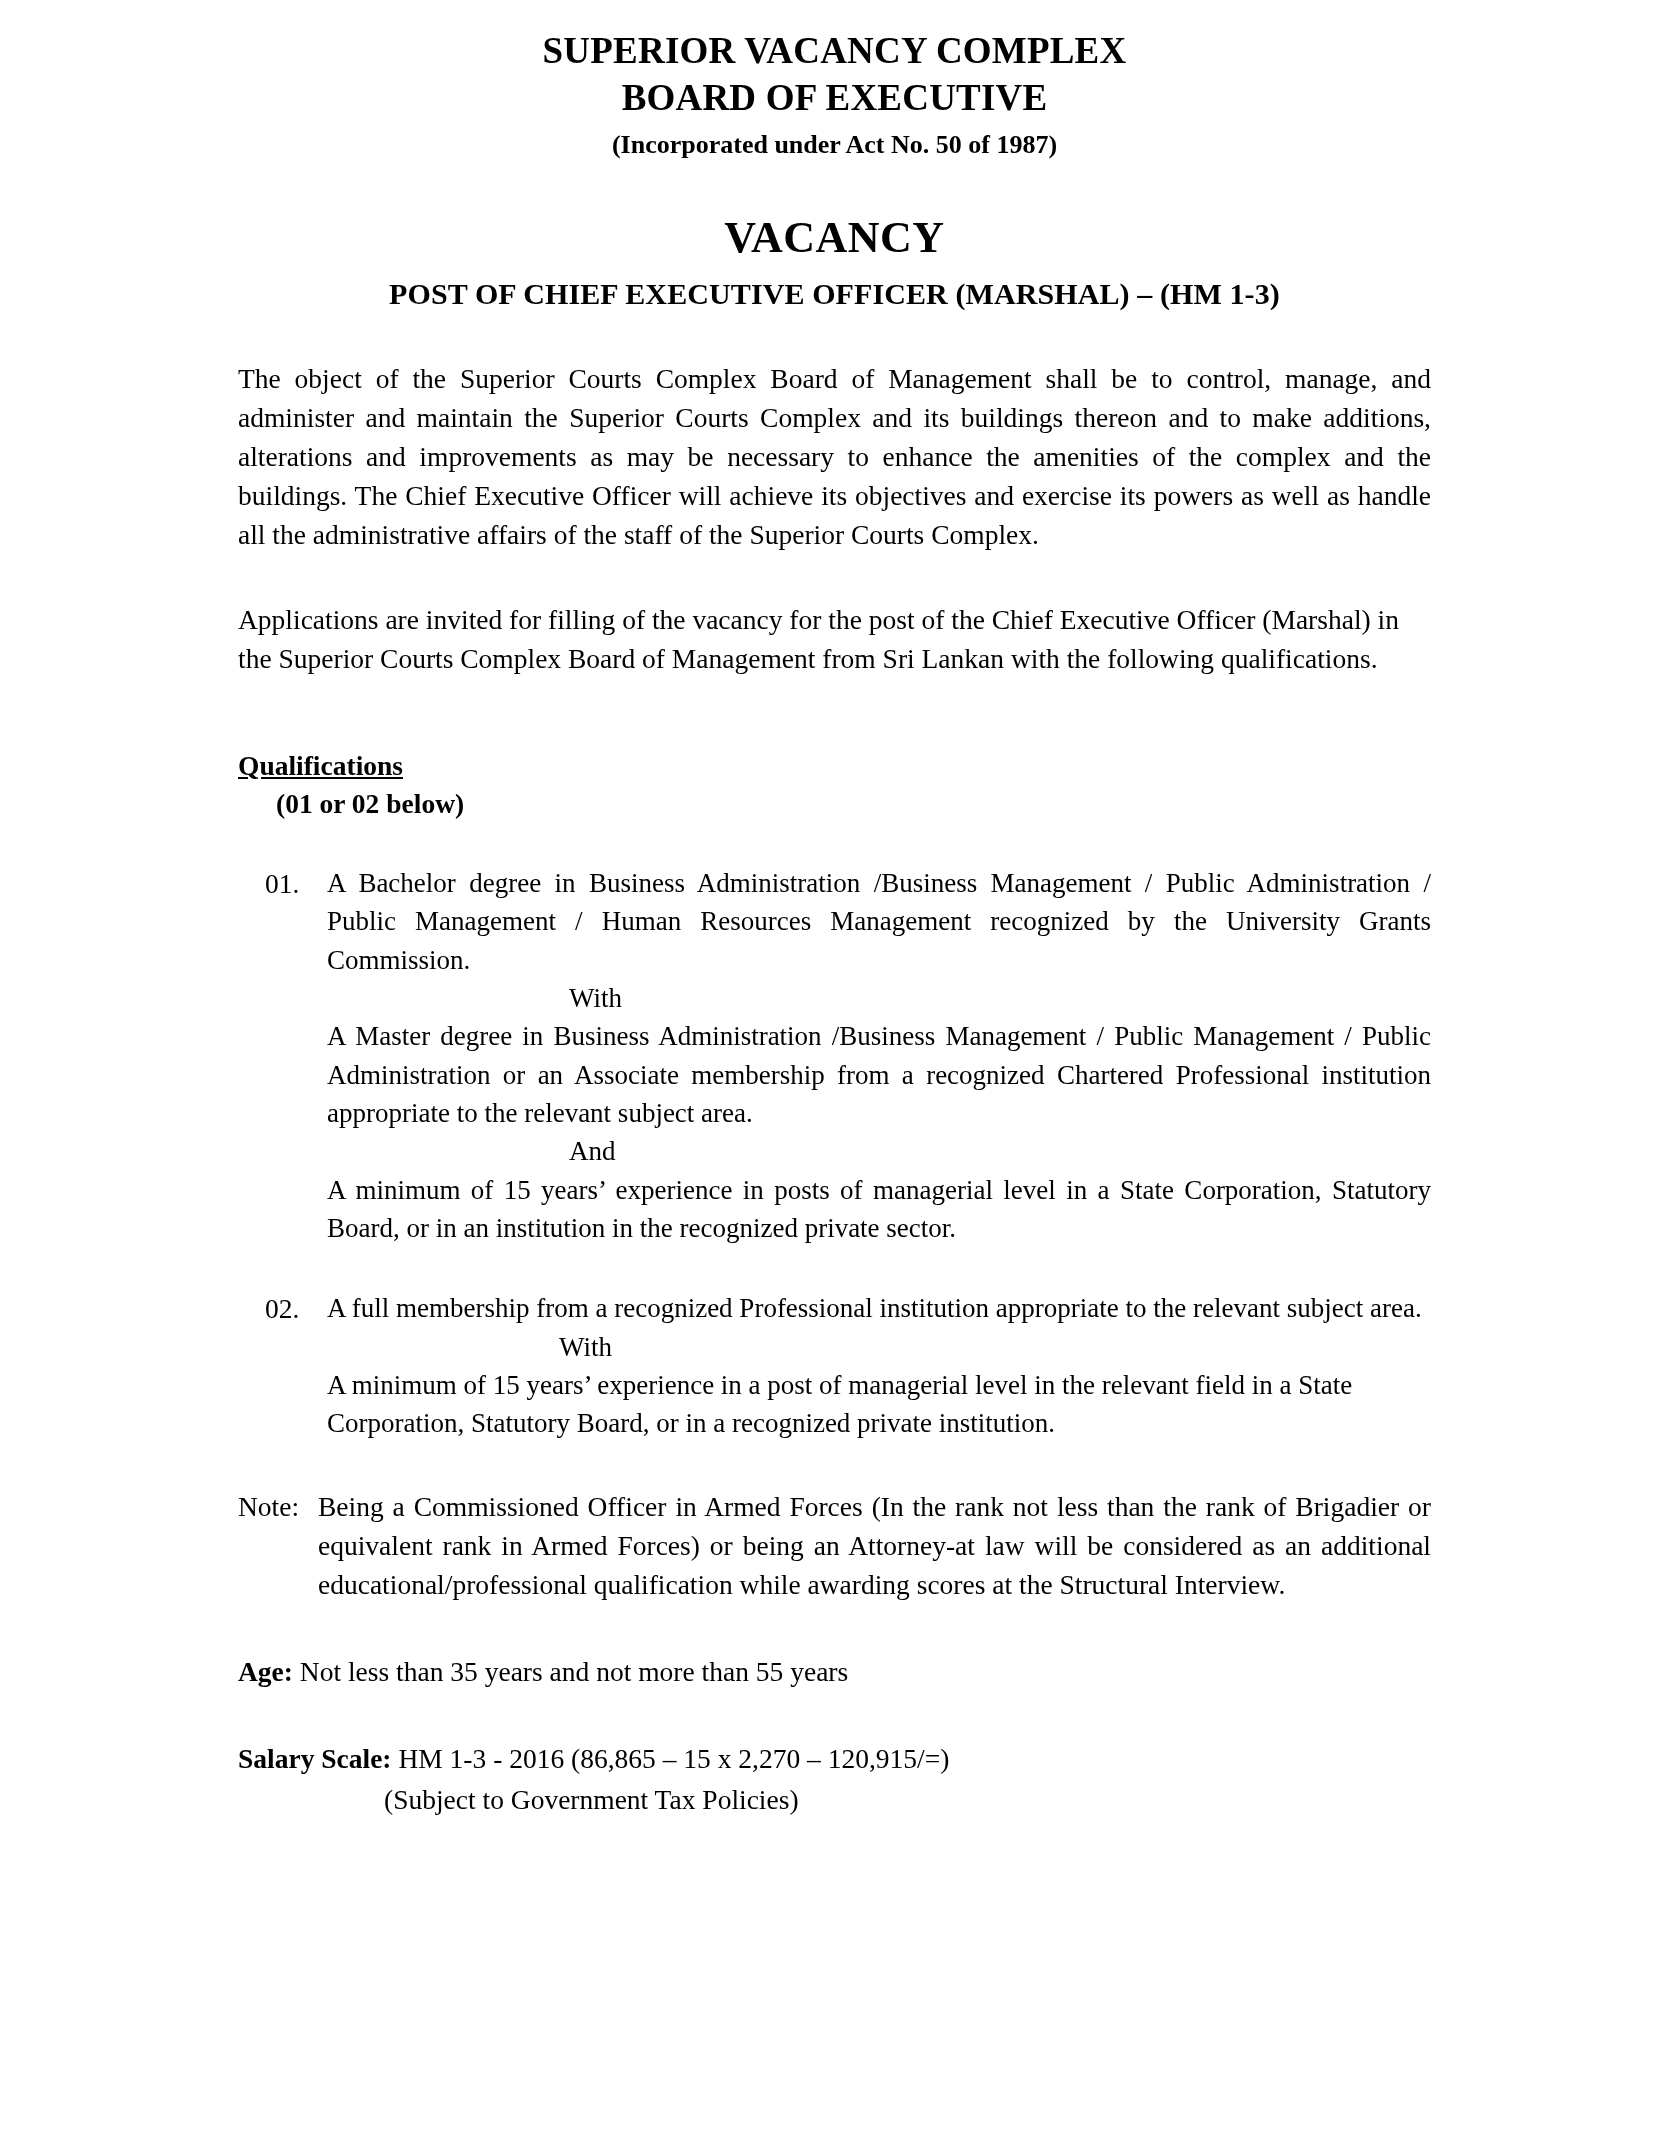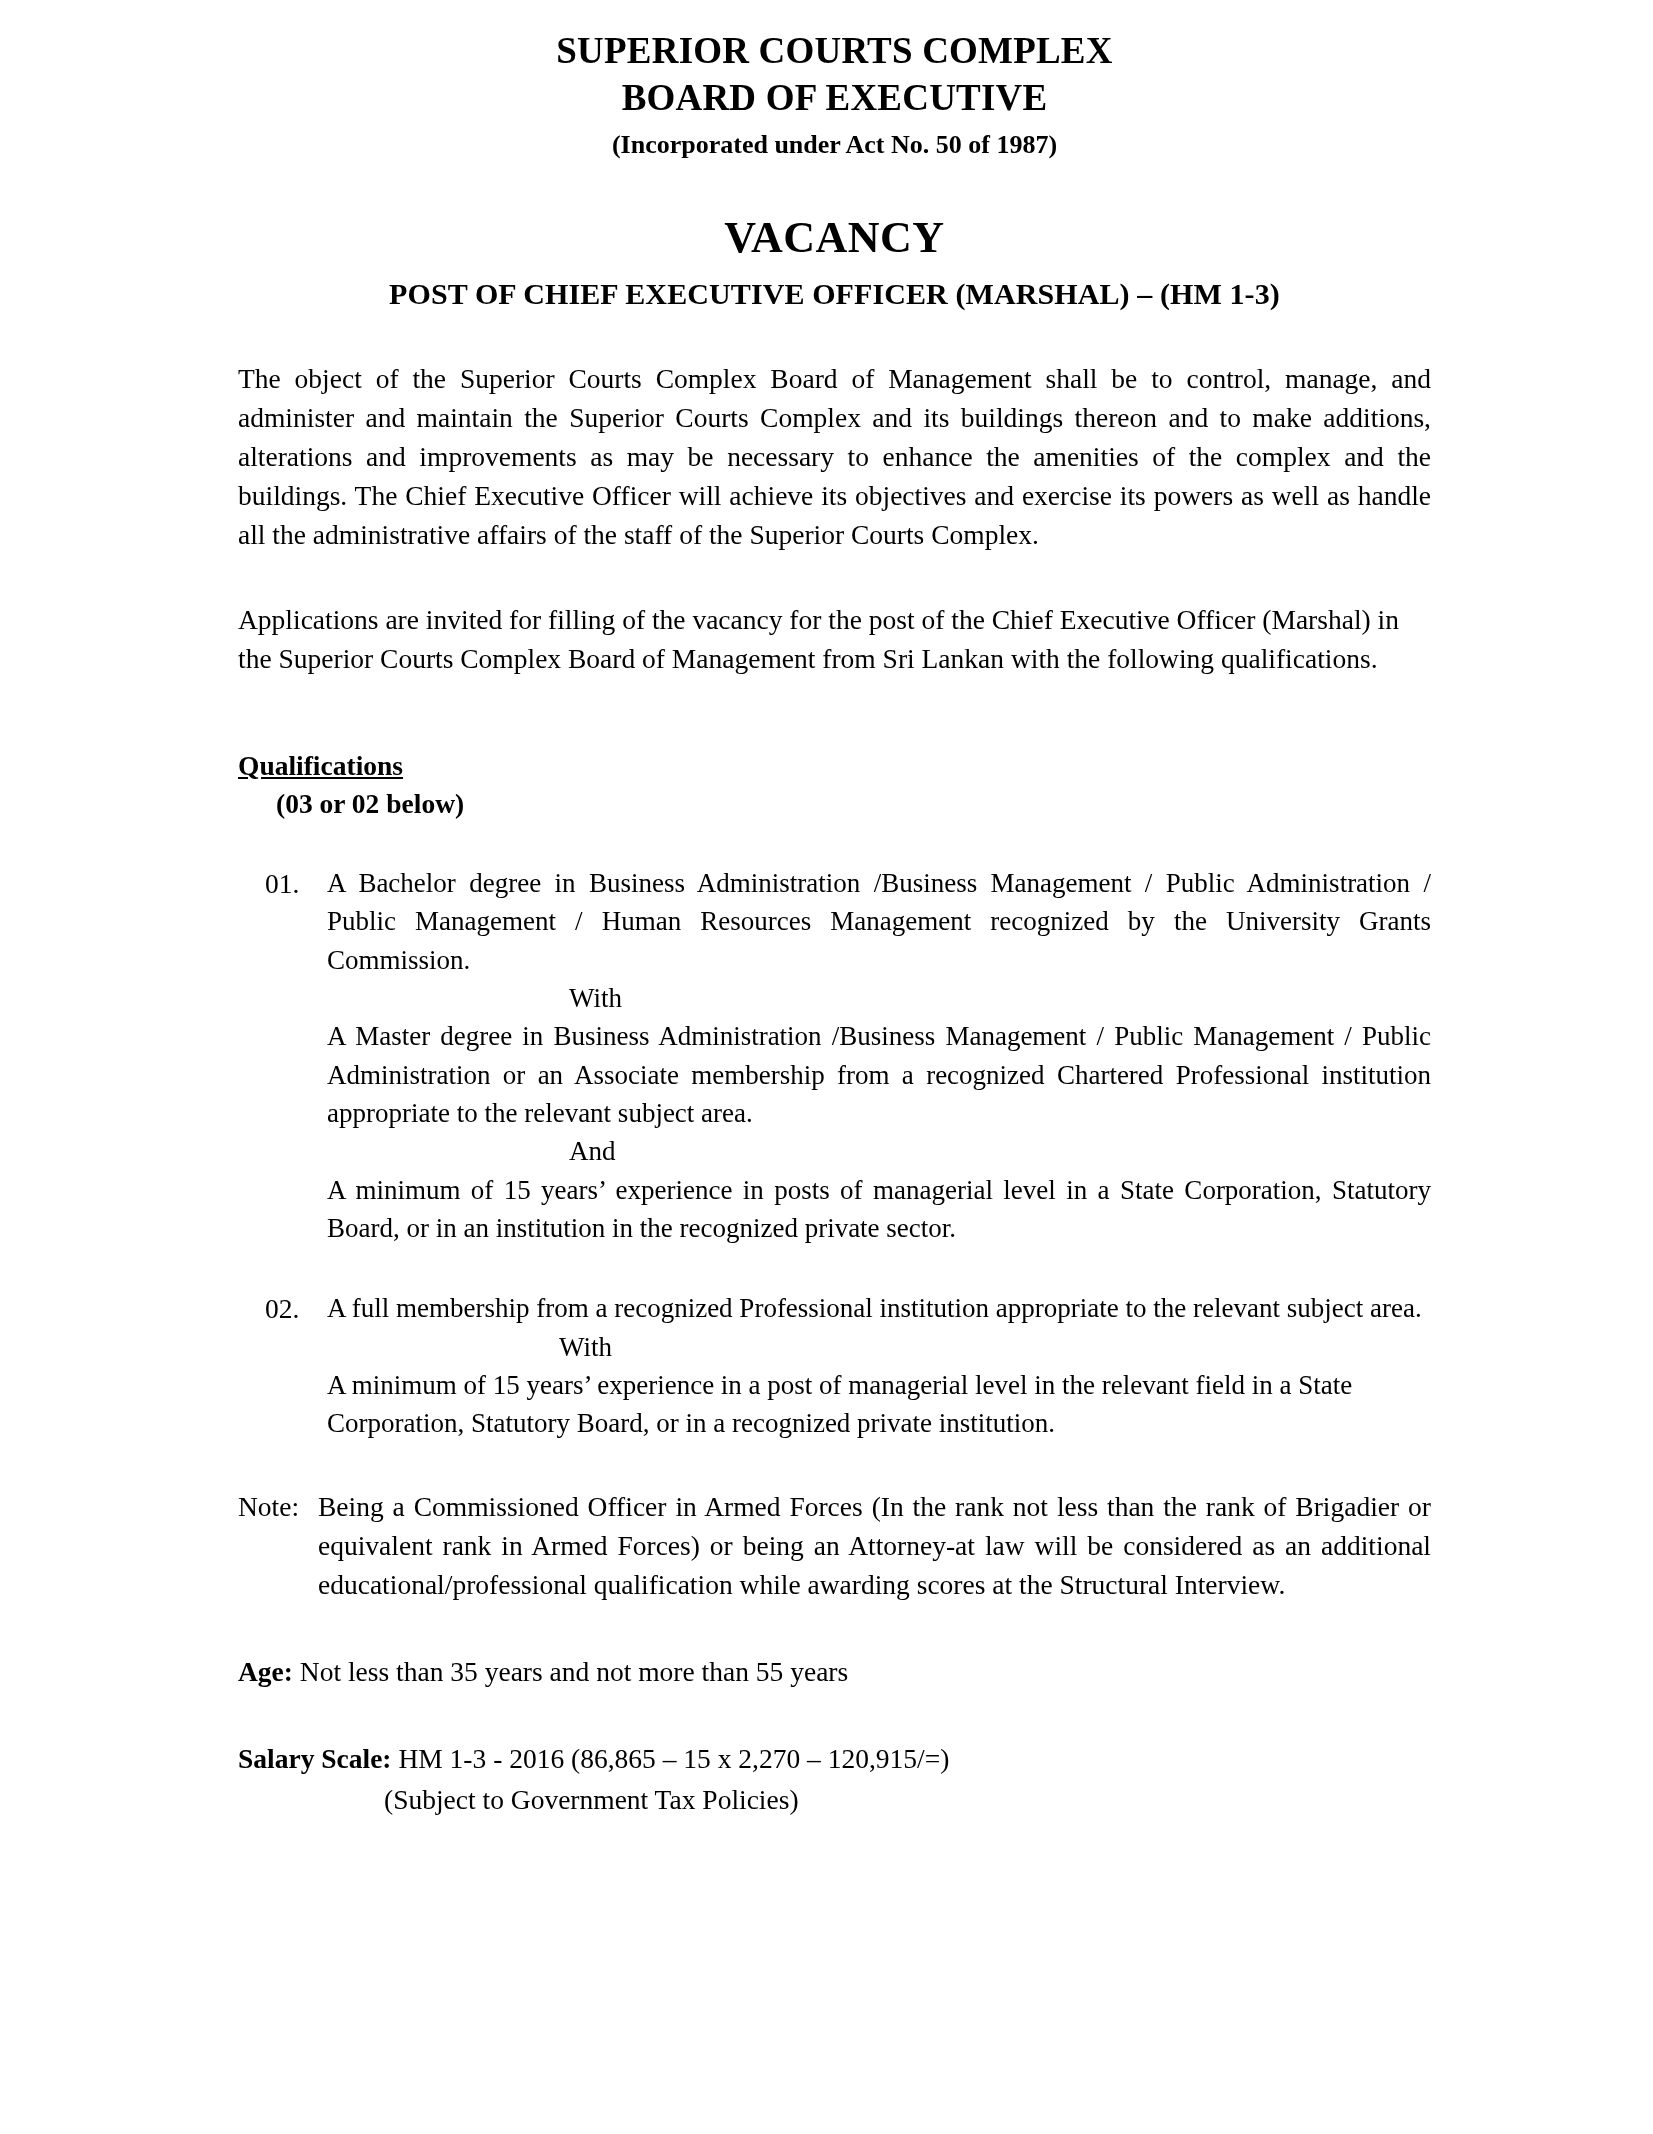--- a/index.html
+++ b/index.html
@@ -142,38 +142,38 @@
     margin-top: 2px;
     padding-left: 146px;
   }
 </style>
 </head>
 <body>
 
 <div class="page">
 
   <div class="org-title">
-    <div>SUPERIOR COURTS COMPLEX</div>
+    <div>SUPERIOR VACANCY COMPLEX</div>
     <div>BOARD OF EXECUTIVE</div>
   </div>
 
   <div class="org-subtitle">(Incorporated under Act No. 50 of 1987)</div>
 
   <div class="vacancy-title">VACANCY</div>
 
   <div class="post-title">POST OF CHIEF EXECUTIVE OFFICER (MARSHAL) – (HM 1-3)</div>
 
   <div class="para para-intro">The object of the Superior Courts Complex Board of Management shall be to control, manage, and administer and maintain the Superior Courts Complex and  its buildings thereon and to make additions, alterations and improvements as may be necessary to enhance the amenities of the complex and the buildings. The Chief Executive Officer will achieve its objectives and exercise its powers as well as handle all the administrative affairs of the staff of the Superior Courts Complex.</div>
 
   <div class="para para-apply">Applications are invited for filling of the vacancy for the post of the Chief Executive Officer (Marshal) in the Superior Courts Complex Board of Management from Sri Lankan with the following qualifications.</div>
 
   <div>
     <span class="section-head">Qualifications</span>
   </div>
-  <div class="section-sub">(03 or 02 below)</div>
+  <div class="section-sub">(01 or 02 below)</div>
 
   <div class="qual-item">
     <div class="qual-marker">01.</div>
     <div class="qual-body">
       <p>A Bachelor degree in Business Administration /Business Management / Public Administration / Public Management / Human Resources Management recognized by the University Grants Commission.</p>
       <p class="connector">With</p>
       <p>A Master degree in Business Administration /Business Management / Public Management / Public Administration or an Associate membership from a recognized Chartered Professional institution appropriate to the relevant subject area.</p>
       <p class="connector">And</p>
       <p>A minimum of 15 years’ experience in posts of managerial level in a State Corporation, Statutory Board, or in an institution in the recognized private sector.</p>
     </div>

